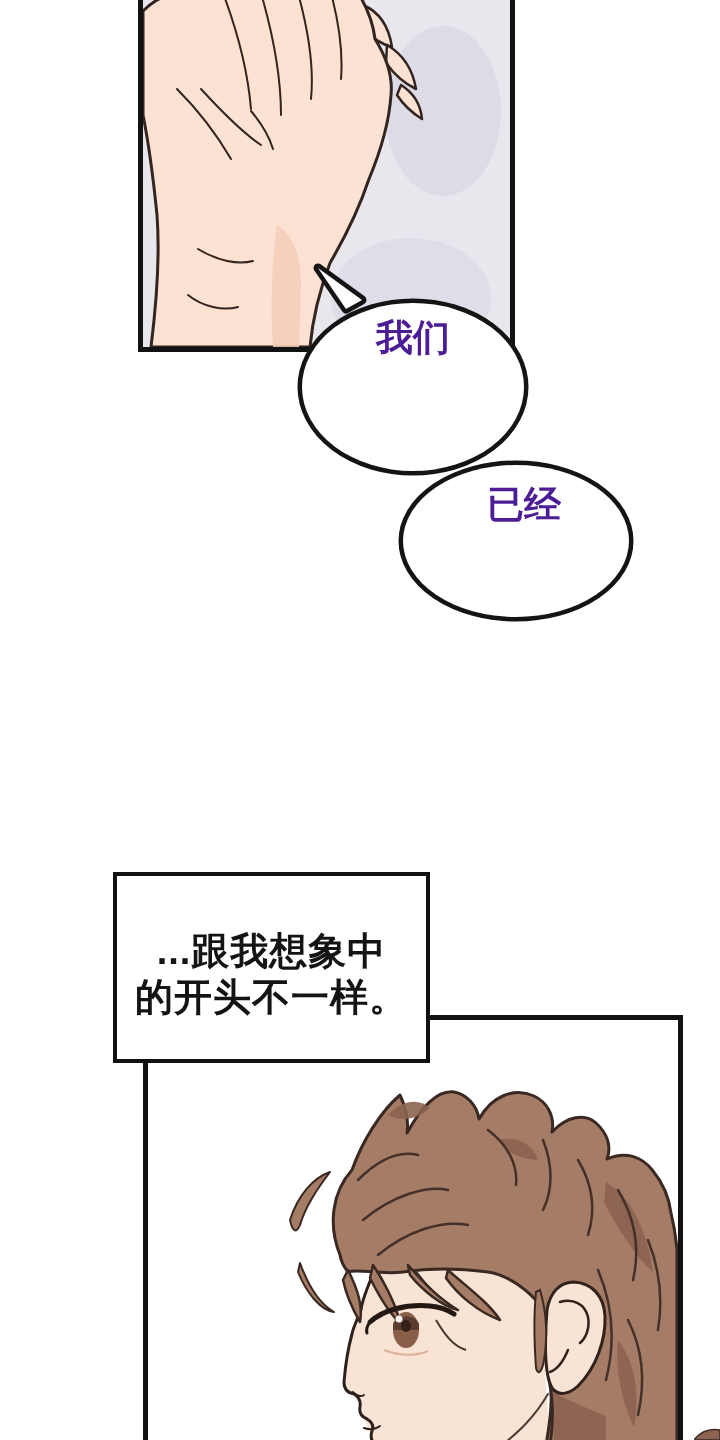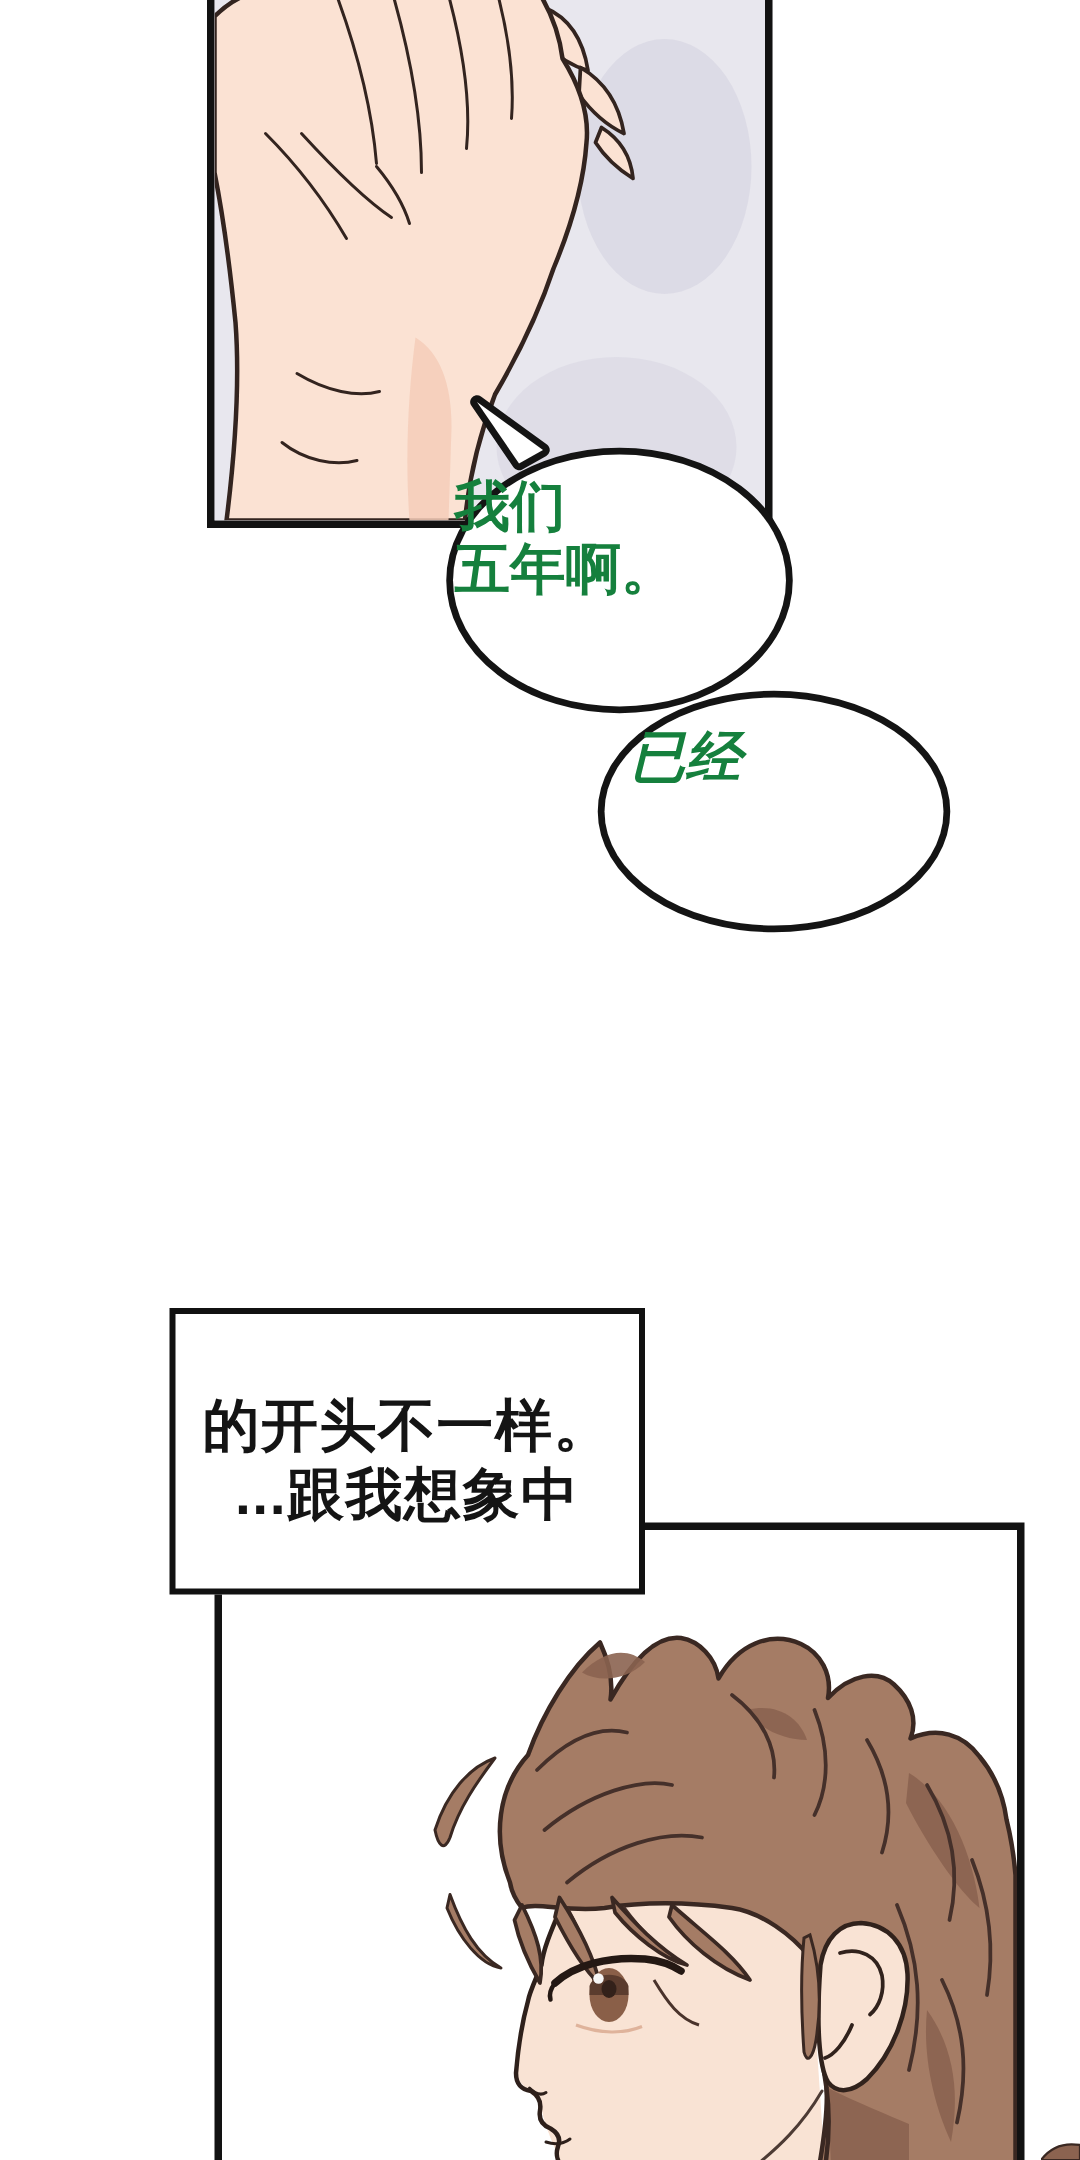--- a/index.html
+++ b/index.html
@@ -20,23 +20,23 @@
   #caption-box{
     position:absolute;left:113px;top:872px;width:317px;height:191px;
     box-sizing:border-box;border:4px solid #111111;background:#ffffff;
     z-index:30;text-align:center;padding-top:52px;
   }
   #caption-box .cap-line{
     font-size:38px;line-height:46px;font-weight:700;color:#141414;
     letter-spacing:1px;white-space:nowrap;
   }
   #bubble-layer{position:absolute;left:0;top:0;width:720px;height:1440px;z-index:20;pointer-events:none;}
-  .bubble-text{position:absolute;text-align:left;font-weight:700;color:#15803d;z-index:25;}
+  .bubble-text{position:absolute;text-align:center;font-weight:700;color:#4c1d95;z-index:25;}
   #bubble1-text{left:303px;top:317px;width:220px;font-size:37px;line-height:42px;}
-  #bubble2-text{left:420px;top:484px;width:240px;font-size:37px;line-height:42px;font-style:italic;}
+  #bubble2-text{left:404px;top:484px;width:240px;font-size:37px;line-height:42px;}
   .art{position:absolute;left:0;top:0;}
   #corner-wisp{position:absolute;left:694px;top:1424px;width:26px;height:16px;z-index:5;}
 </style>
 </head>
 <body>
 
 <div class="panel" id="panel-top">
   <svg class="art" width="367" height="354" viewBox="0 0 367 354">
     <rect x="0" y="0" width="367" height="354" fill="#e8e7ee"></rect>
     <g filter="none">
@@ -200,23 +200,22 @@
 
   <g fill="#ffffff" stroke="none">
     <path d="M318,268 L346,309 L362,300 Z"></path>
     <ellipse cx="413" cy="387" rx="111" ry="84"></ellipse>
     <ellipse cx="516" cy="541" rx="113" ry="76"></ellipse>
   </g>
 </svg>
 
 <div class="bubble-text" id="bubble1-text">
   <div>我们</div>
-  <div>五年啊。</div>
 </div>
 
 <div class="bubble-text" id="bubble2-text">
   <div>已经</div>
 </div>
 
 <div id="caption-box">
+  <div class="cap-line">...跟我想象中</div>
   <div class="cap-line">的开头不一样。</div>
-  <div class="cap-line">...跟我想象中</div>
 </div>
 
 </body></html>

